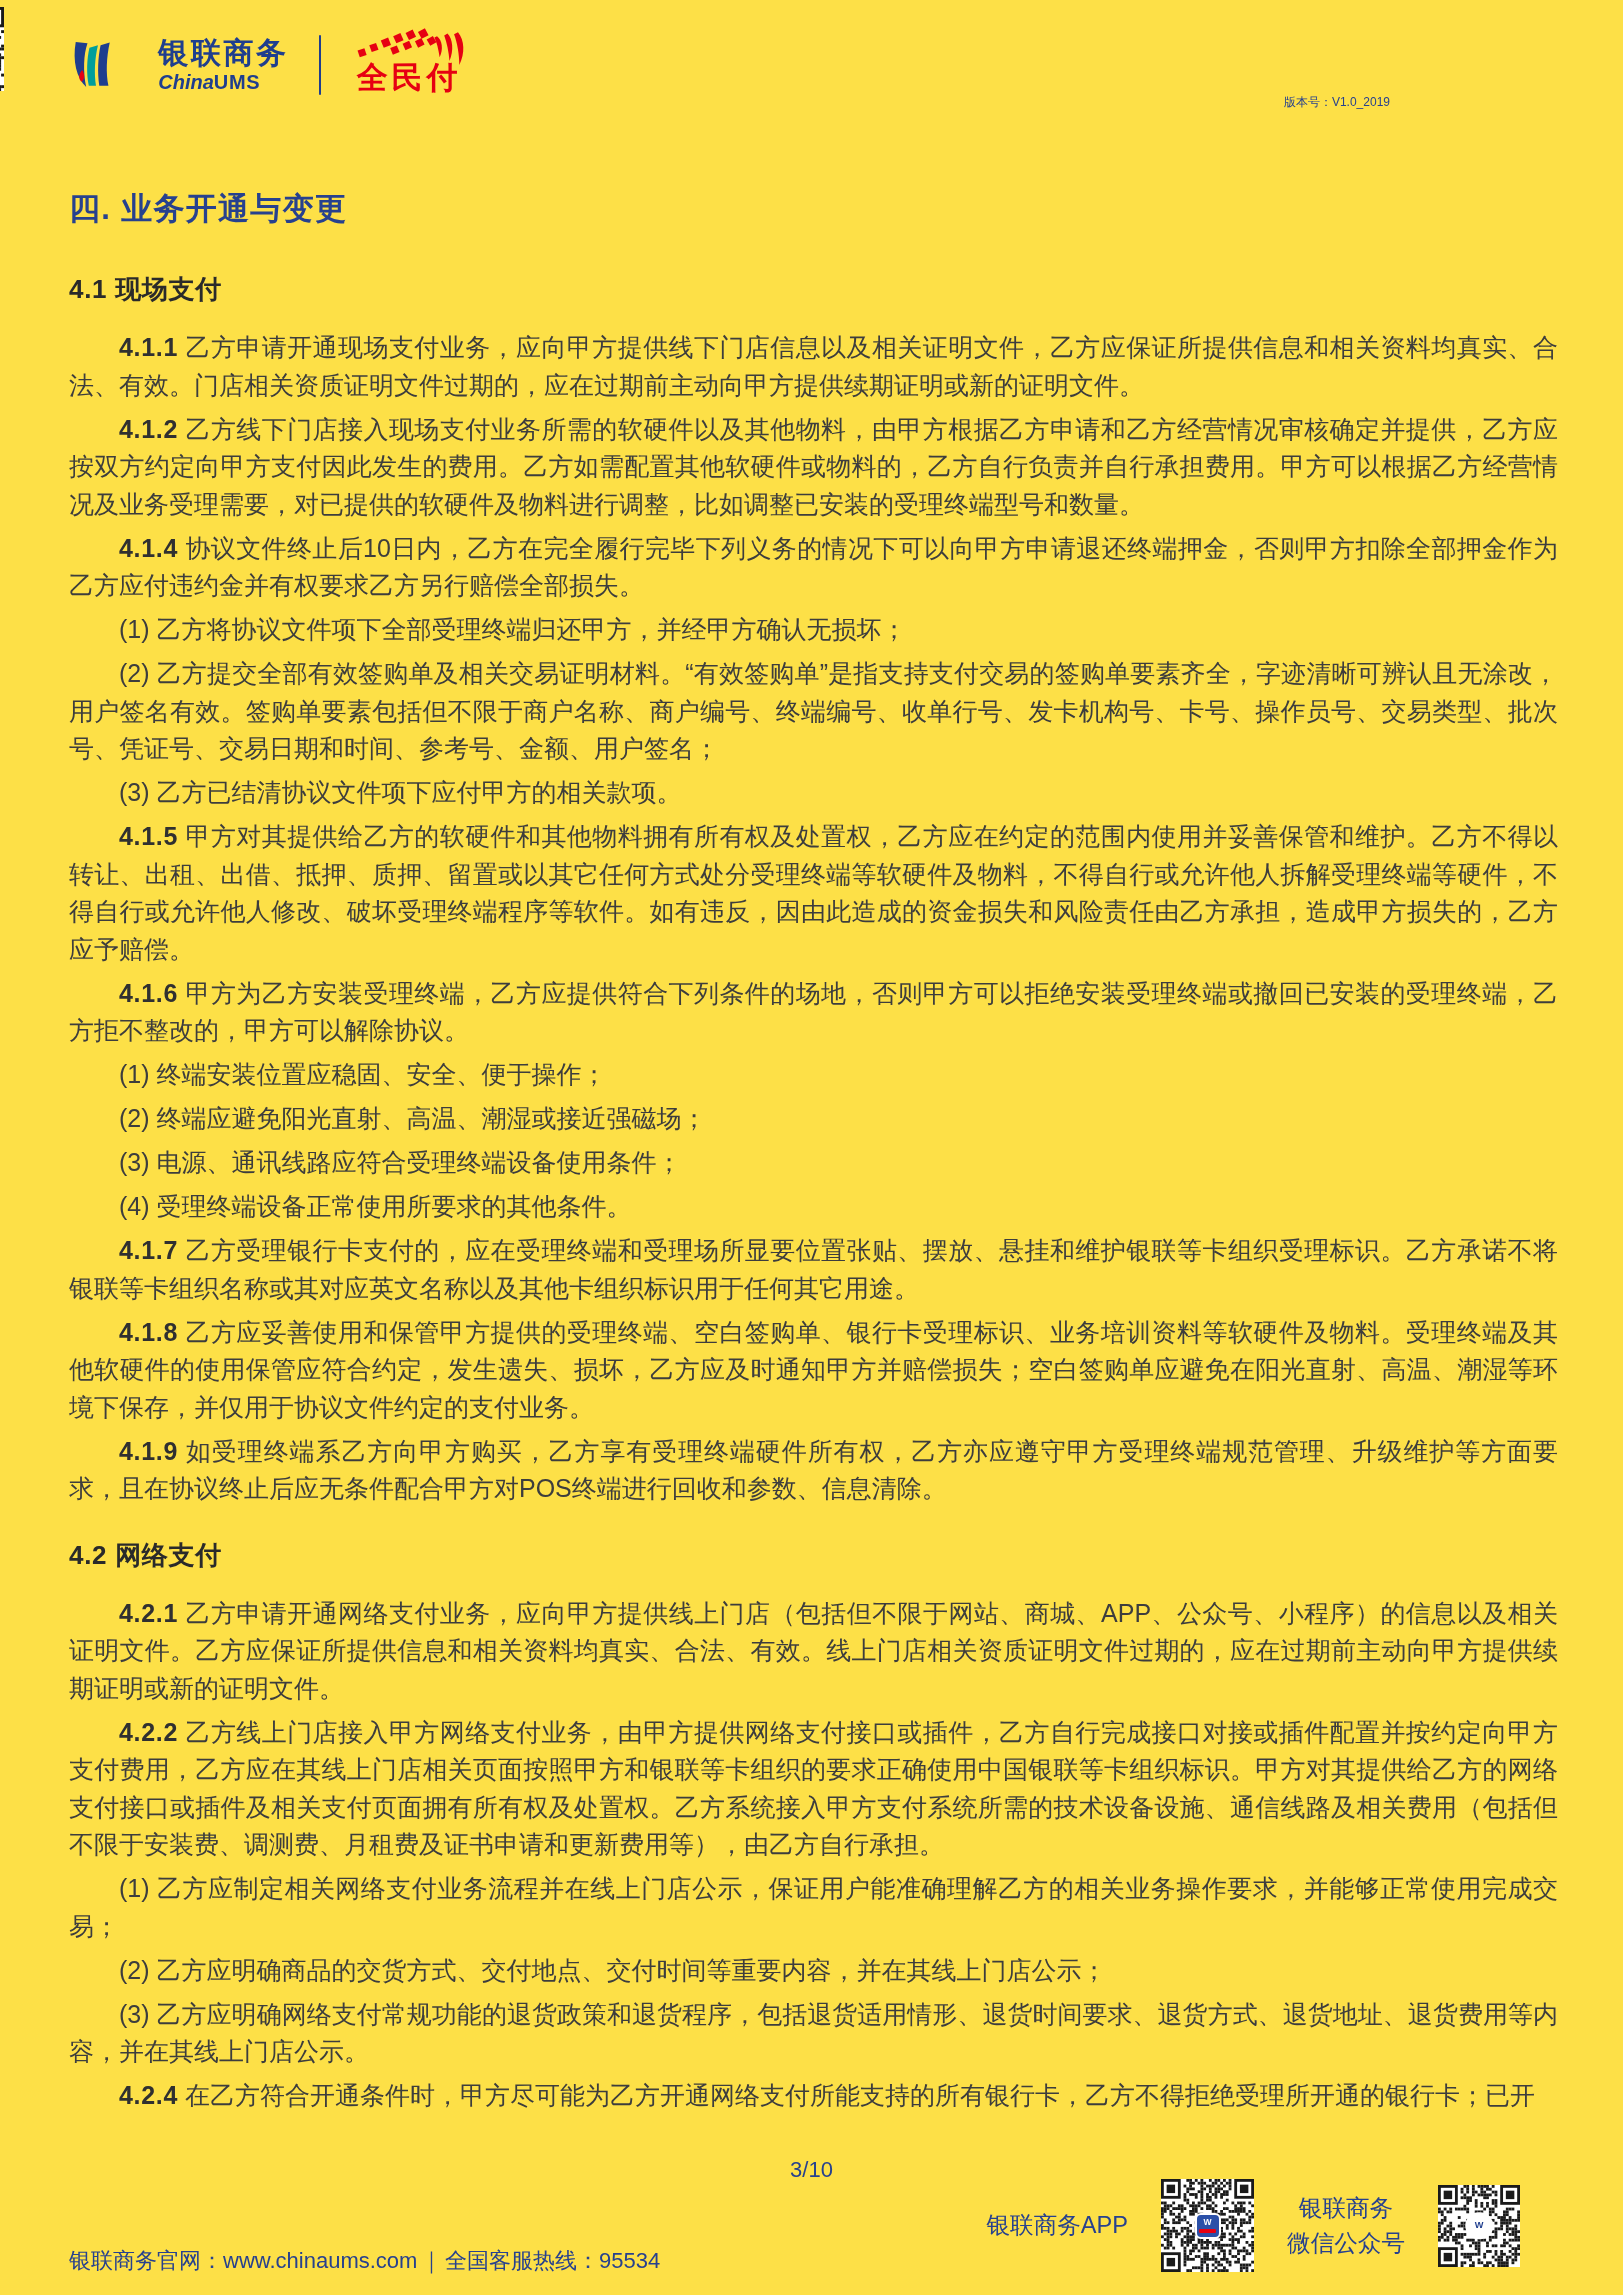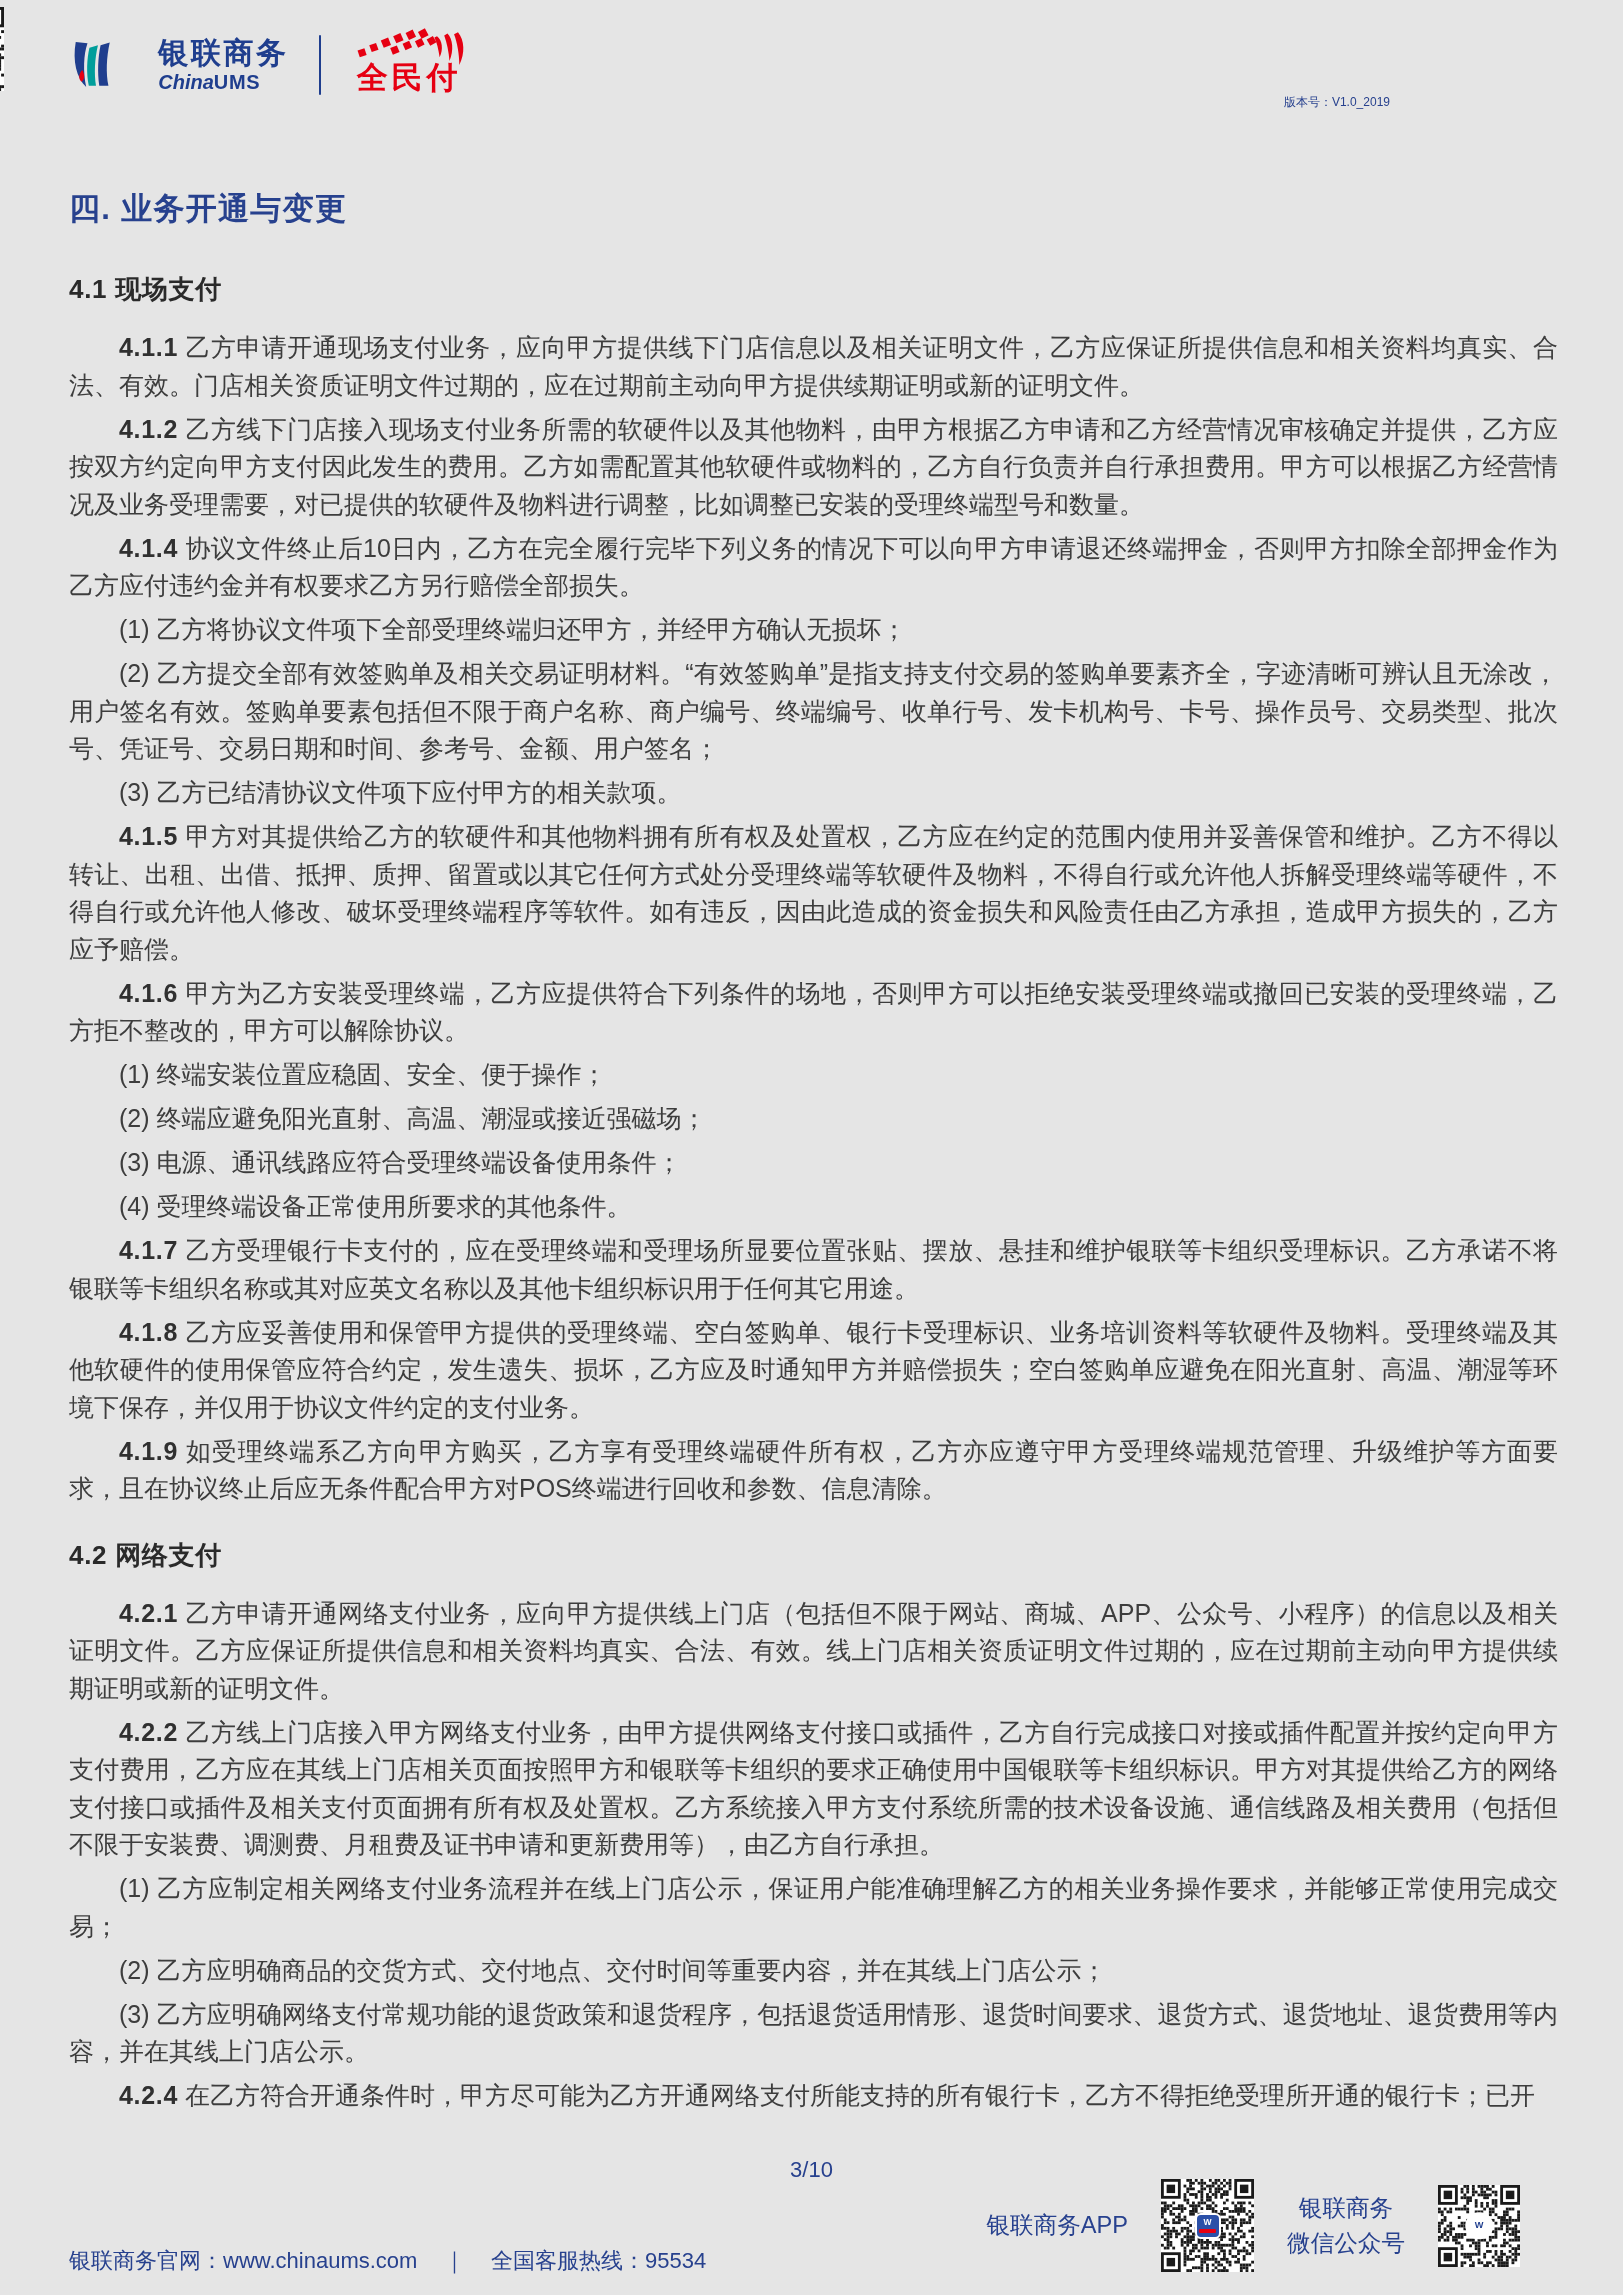--- a/index.html
+++ b/index.html
@@ -2,21 +2,21 @@
 <html style="font-size:10.5px"><head>
 <meta charset="utf-8">
 <style>
   html,body{margin:0;padding:0;background:#ffffff;}
   body{
     width:1623px;height:2295px;
     font-family:"Liberation Sans","DejaVu Sans",sans-serif;
     color:#3d3d3d;
     -webkit-font-smoothing:antialiased;
   }
-  .page{position:relative;width:1623px;height:2295px;overflow:hidden;background:#e5e5e5;}
+  .page{position:relative;width:1623px;height:2295px;overflow:hidden;background:#fde047;}
 
   
   .header{position:absolute;top:31px;left:69px;right:65px;height:131px;}
   .brand{display:flex;align-items:center;gap:18.3px;}
   .ums-mark{width:71px;height:51px;flex:0 0 auto;}
   .brand-text{line-height:1;}
   .brand-cn{font-size:30px;font-weight:bold;color:#1f3e8e;letter-spacing:2.6px;}
   .brand-en{margin-top:3.9px;font-size:20px;color:#1f3e8e;}
   .brand-en .c{font-style:italic;font-weight:bold;}
   .brand-en .u{font-weight:900;letter-spacing:0.7px;}
@@ -35,21 +35,21 @@
   .para{
     font-size:25px;line-height:1.5;margin:0 0 6.5px 0;
     text-align:justify;text-indent:50px;color:#3d3d3d;
   }
   .para .clause-num{font-weight:bold;color:#303030;letter-spacing:0.7px;}
 
   
   .page-num{position:absolute;top:2157px;left:0;width:100%;text-align:center;
     font-size:22px;color:#27418e;}
   .footer-left{position:absolute;left:69px;top:2246px;font-size:22px;color:#27418e;
-    display:flex;align-items:center;gap:26px;}
+    display:flex;align-items:center;gap:3px;}
   .footer-right{position:absolute;right:103px;top:2179px;display:flex;align-items:center;gap:33px;}
   .qr-label{font-size:23.6px;color:#27418e;line-height:1.45;text-align:center;white-space:nowrap;}
   .qr-box{position:relative;}
   .qr-box svg{display:block;}
   .qr-center-icon{
     position:absolute;left:50%;top:50%;transform:translate(-50%,-50%);
     width:26px;height:26px;border-radius:5.9px;background:#2b50a8;
     display:flex;align-items:center;justify-content:center;flex-direction:column;
     border:2px solid #fff;box-sizing:border-box;
   }

